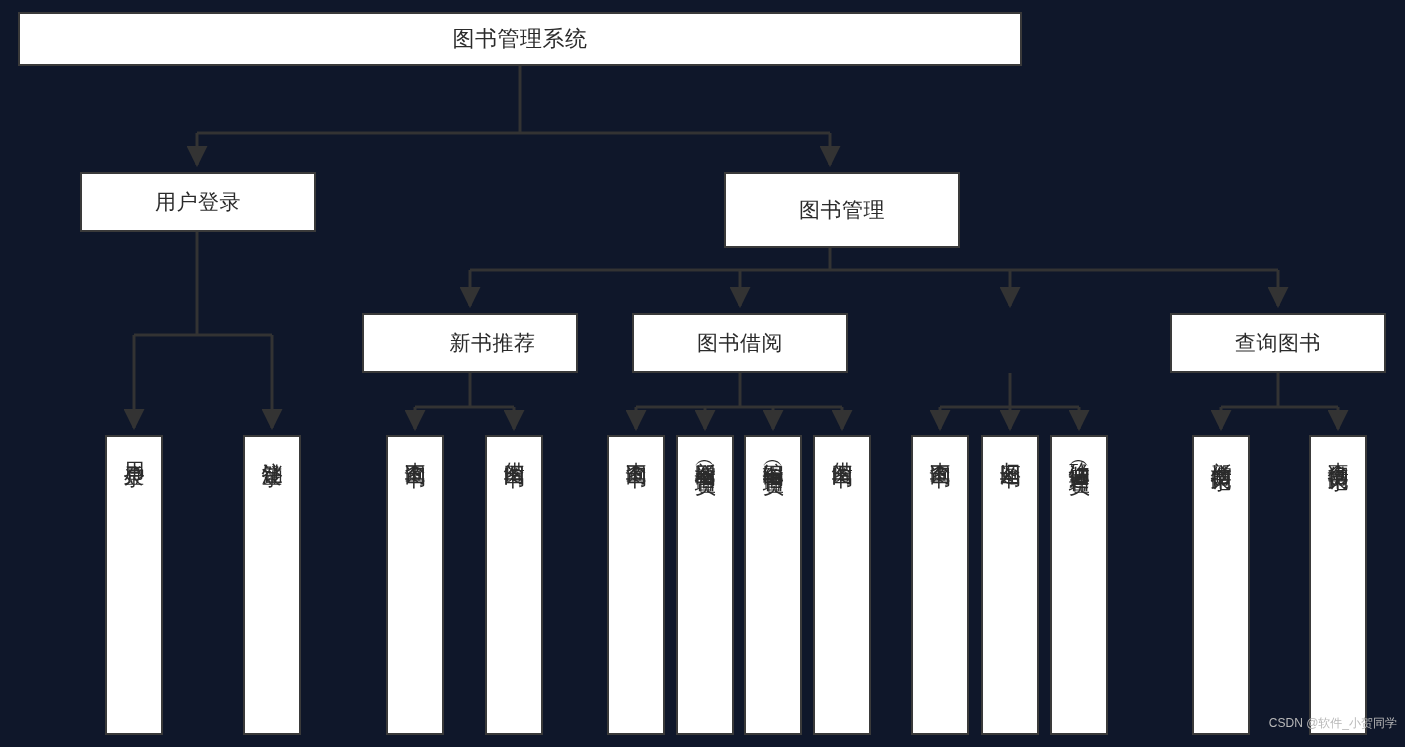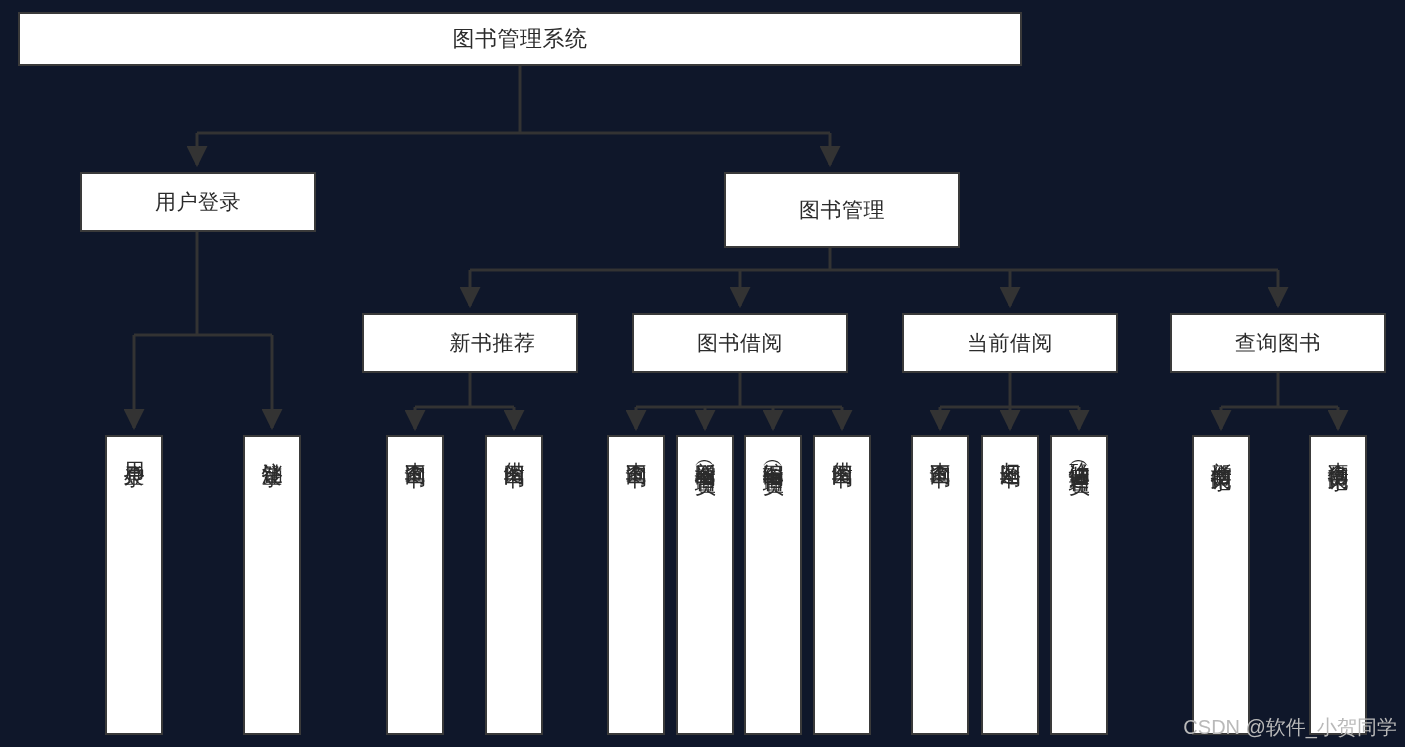--- a/index.html
+++ b/index.html
@@ -54,22 +54,22 @@
     writing-mode: vertical-rl;
     text-orientation: upright;
     font-size: 21px;
     line-height: 1.35;
     letter-spacing: 2px;
     white-space: nowrap;
   }
   .watermark {
     position: absolute;
     right: 8px;
-    bottom: 6px;
-    font-size: 20px;
+    bottom: 15px;
+    font-size: 12px;
     color: #b9b9b9;
     z-index: 5;
     white-space: nowrap;
     font-family: "Liberation Sans", "DejaVu Sans", sans-serif;
   }
 </style>
 </head>
 <body>
 
 <div id="canvas">
@@ -134,23 +134,20 @@
   <div class="node horiz" style="left:712px; top:172px; width:236px; height:76px;margin-left:12px;">
     <span class="label">图书管理</span>
   </div>
 
   <div class="node horiz" style="left:362px; top:313px; width:216px; height:60px;padding-left:45px;">
     <span class="label">新书推荐</span>
   </div>
   <div class="node horiz" style="left:632px; top:313px; width:216px; height:60px;">
     <span class="label">图书借阅</span>
   </div>
-  <div class="node horiz" style="left:902px; top:313px; width:216px; height:60px;">
-    <span class="label">当前借阅</span>
-  </div>
   <div class="node horiz" style="left:1170px; top:313px; width:216px; height:60px;">
     <span class="label">查询图书</span>
   </div>
 
   <div class="node vert" style="left:105px; top:435px; width:58px; height:300px;">
     <span class="label">用户登录</span>
   </div>
   <div class="node vert" style="left:243px; top:435px; width:58px; height:300px;">
     <span class="label">注销登录</span>
   </div>

